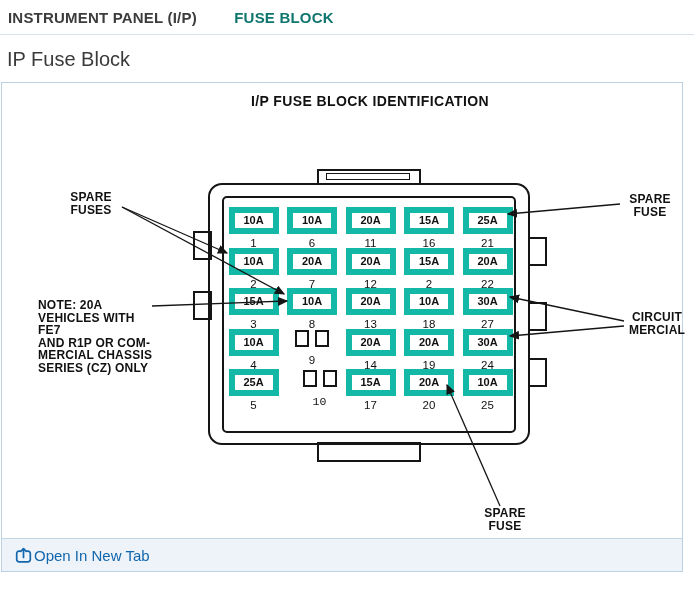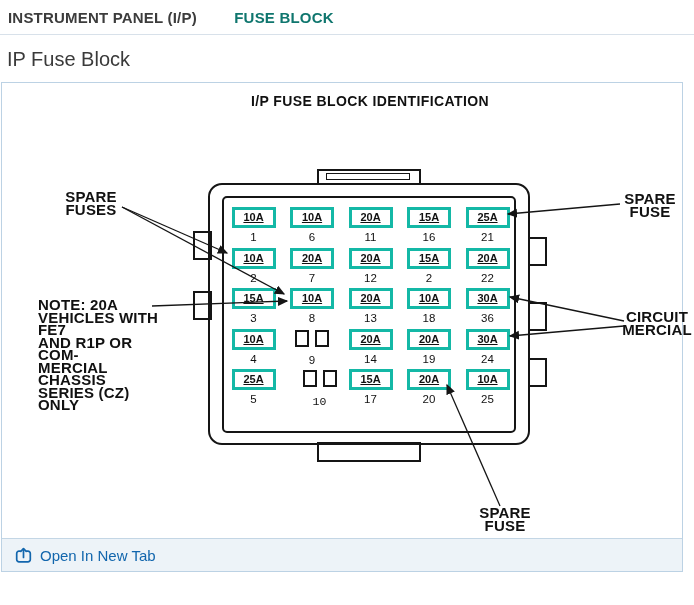--- a/index.html
+++ b/index.html
@@ -27,39 +27,39 @@
   .blk-topslot { left:296px; top:90px;  width:82px;  height:5px;  border-width:1.5px; }
   .blk-bottab  { left:287px; top:359px; width:100px; height:16px; }
   .tab-l1 { left:163px; top:148px; width:15px; height:25px; }
   .tab-l2 { left:163px; top:208px; width:15px; height:25px; }
   .tab-r1 { left:498px; top:154px; width:15px; height:25px; }
   .tab-r2 { left:498px; top:219px; width:15px; height:25px; }
   .tab-r3 { left:498px; top:275px; width:15px; height:25px; }
 
   .fuse-cell { position:absolute; width:57px; text-align:center; }
   .amp-box  { display:inline-block; width:38px; height:15px; line-height:15px;
-              border:3px solid #14b8a6; font-size:11px; font-weight:bold; color:#111; background:#fff;text-decoration:underline; }
+              border:6px solid #14b8a6; font-size:11px; font-weight:bold; color:#111; background:#fff; }
   .mini-wrap { display:inline-block; height:19px; }
   .mini-box { display:inline-block; width:10px; height:13px; border:2px solid #151515; margin:1px 3px 0 3px; }
   .fuse-num { font-size:11.5px; color:#111; margin-top:3px; }
 
-  .ann { position:absolute; font-size:15px; font-weight:bold; color:#111;
+  .ann { position:absolute; font-size:12px; font-weight:bold; color:#111;
          line-height:12.5px; white-space:pre-line; letter-spacing:.2px; }
   .ann-spare-l  { left:30px;  top:108px; width:62px;  text-align:center; }
   .ann-note     { left:8px;   top:216px; width:122px; text-align:left; }
   .ann-spare-r  { left:592px; top:110px; width:56px;  text-align:center; }
   .ann-circuit  { left:592px; top:228px; width:70px;  text-align:center; }
   .ann-spare-b  { left:448px; top:424px; width:54px;  text-align:center; }
 
   #leaders { position:absolute; left:0; top:0; width:680px; height:455px; pointer-events:none; }
 
   .toolbar { position:absolute; left:0; bottom:0; width:656px; height:32px; padding:0 12px;
              background:#edf3f8; border-top:1px solid #c3d6e5;
              display:flex; align-items:center; justify-content:space-between; }
-  .tb-link { display:flex; align-items:center; gap:7px; color:#1266ad; font-size:15px;
+  .tb-link { display:flex; align-items:center; gap:1px; color:#1266ad; font-size:15px;
              text-decoration:none; cursor:pointer; }
 </style>
 </head>
 <body>
 
 <div>
 
   <div class="page-header">
     <span>INSTRUMENT PANEL (I/P)</span>
     <span class="accent">FUSE BLOCK</span>
@@ -91,21 +91,21 @@
           <div class="fuse-cell" style="left: 429px; top: 124px;"><span class="amp-box">25A</span><div class="fuse-num">21</div></div>
           <div class="fuse-cell" style="left: 195px; top: 164.5px;"><span class="amp-box">10A</span><div class="fuse-num">2</div></div>
           <div class="fuse-cell" style="left: 253.5px; top: 164.5px;"><span class="amp-box">20A</span><div class="fuse-num">7</div></div>
           <div class="fuse-cell" style="left: 312px; top: 164.5px;"><span class="amp-box">20A</span><div class="fuse-num">12</div></div>
           <div class="fuse-cell" style="left: 370.5px; top: 164.5px;"><span class="amp-box">15A</span><div class="fuse-num">2</div></div>
           <div class="fuse-cell" style="left: 429px; top: 164.5px;"><span class="amp-box">20A</span><div class="fuse-num">22</div></div>
           <div class="fuse-cell" style="left: 195px; top: 205px;"><span class="amp-box">15A</span><div class="fuse-num">3</div></div>
           <div class="fuse-cell" style="left: 253.5px; top: 205px;"><span class="amp-box">10A</span><div class="fuse-num">8</div></div>
           <div class="fuse-cell" style="left: 312px; top: 205px;"><span class="amp-box">20A</span><div class="fuse-num">13</div></div>
           <div class="fuse-cell" style="left: 370.5px; top: 205px;"><span class="amp-box">10A</span><div class="fuse-num">18</div></div>
-          <div class="fuse-cell" style="left: 429px; top: 205px;"><span class="amp-box">30A</span><div class="fuse-num">36</div></div>
+          <div class="fuse-cell" style="left: 429px; top: 205px;"><span class="amp-box">30A</span><div class="fuse-num">27</div></div>
           <div class="fuse-cell" style="left: 195px; top: 245.5px;"><span class="amp-box">10A</span><div class="fuse-num">4</div></div>
           <div class="fuse-cell" style="left: 253.5px; top: 245.5px;"><span class="mini-wrap"><span class="mini-box"></span><span class="mini-box"></span></span><div class="fuse-num">9</div></div>
           <div class="fuse-cell" style="left: 312px; top: 245.5px;"><span class="amp-box">20A</span><div class="fuse-num">14</div></div>
           <div class="fuse-cell" style="left: 370.5px; top: 245.5px;"><span class="amp-box">20A</span><div class="fuse-num">19</div></div>
           <div class="fuse-cell" style="left: 429px; top: 245.5px;"><span class="amp-box">30A</span><div class="fuse-num">24</div></div>
           <div class="fuse-cell" style="left: 195px; top: 286px;"><span class="amp-box">25A</span><div class="fuse-num">5</div></div>
           <div class="fuse-cell" style="left: 261px; top: 286px; font-family: Liberation Mono, monospace;"><span class="mini-wrap"><span class="mini-box"></span><span class="mini-box"></span></span><div class="fuse-num">10</div></div>
           <div class="fuse-cell" style="left: 312px; top: 286px;"><span class="amp-box">15A</span><div class="fuse-num">17</div></div>
           <div class="fuse-cell" style="left: 370.5px; top: 286px;"><span class="amp-box">20A</span><div class="fuse-num">20</div></div>
           <div class="fuse-cell" style="left: 429px; top: 286px;"><span class="amp-box">10A</span><div class="fuse-num">25</div></div>

